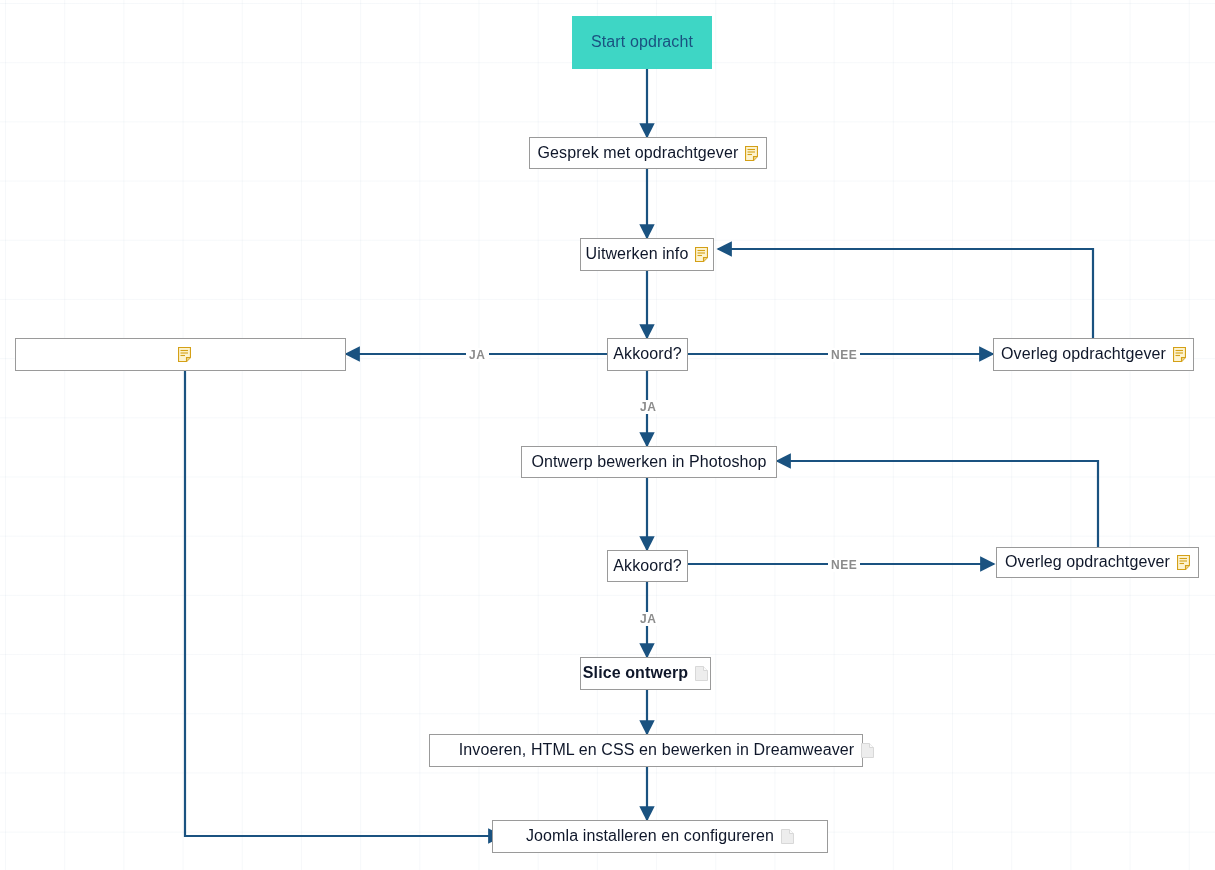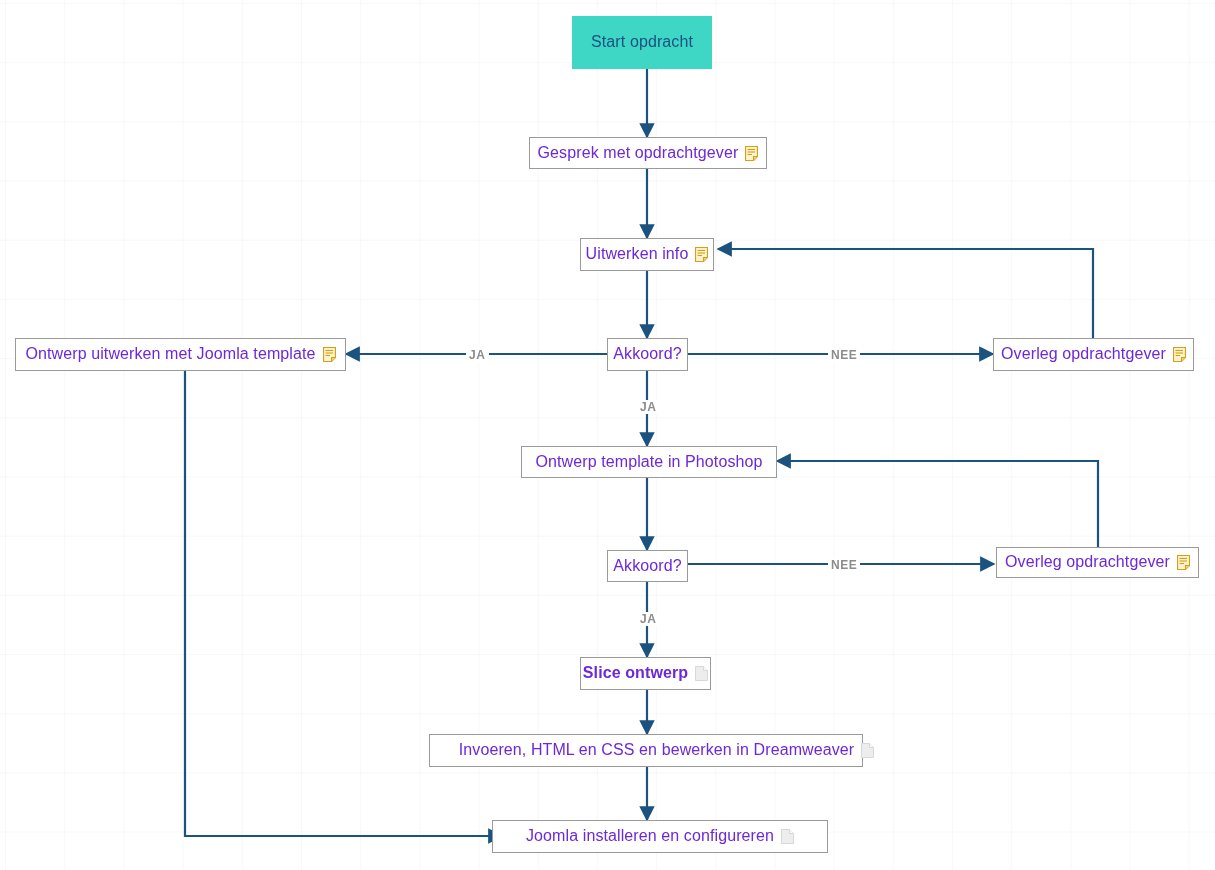--- a/index.html
+++ b/index.html
@@ -29,21 +29,21 @@
     width: 1215px;
     height: 870px;
   }
   .node {
     position: absolute;
     box-sizing: border-box;
     display: flex;
     align-items: center;
     justify-content: center;
     white-space: nowrap;
-    color: #6d28d9;
+    color: #0f172a;
     font-size: 16px;
     line-height: 1;
     letter-spacing: 0.1px;
   }
   .node.process {
     background: #ffffff;
     border: 1px solid #9a9a9a;
   }
   .node.start {
     background: #3ed6c5;
@@ -166,36 +166,35 @@
         <g stroke="#d4a017" stroke-width="1.1">
           <line x1="2.5" y1="3.5" x2="10" y2="3.5"></line>
           <line x1="2.5" y1="6" x2="10" y2="6"></line>
           <line x1="2.5" y1="8.5" x2="7" y2="8.5"></line>
         </g>
       </svg>
     </span>
   </div>
 
   <div class="node process" style="left:15px; top:338px; width:331px; height:33px;">
-    <span class="label">Ontwerp uitwerken met Joomla template</span>
     <span class="ico note">
       <svg width="13" height="15" viewBox="0 0 13 15">
         <path d="M0.5 0.5 H12.5 V10.5 L8.5 14.5 H0.5 Z" fill="#fdf3cf" stroke="#d4a017" stroke-width="1.2"></path>
         <path d="M12.5 10.5 L8.5 10.5 L8.5 14.5" fill="#e9d28a" stroke="#d4a017" stroke-width="1.1"></path>
         <g stroke="#d4a017" stroke-width="1.1">
           <line x1="2.5" y1="3.5" x2="10" y2="3.5"></line>
           <line x1="2.5" y1="6" x2="10" y2="6"></line>
           <line x1="2.5" y1="8.5" x2="7" y2="8.5"></line>
         </g>
       </svg>
     </span>
   </div>
 
   <div class="node process" style="left:521px; top:446px; width:256px; height:32px;">
-    <span class="label">Ontwerp template in Photoshop</span>
+    <span class="label">Ontwerp bewerken in Photoshop</span>
   </div>
 
   <div class="node process" style="left:607px; top:550px; width:81px; height:32px;">
     <span class="label">Akkoord?</span>
   </div>
 
   <div class="node process" style="left:996px; top:547px; width:203px; height:31px;">
     <span class="label">Overleg opdrachtgever</span>
     <span class="ico note">
       <svg width="13" height="15" viewBox="0 0 13 15">

